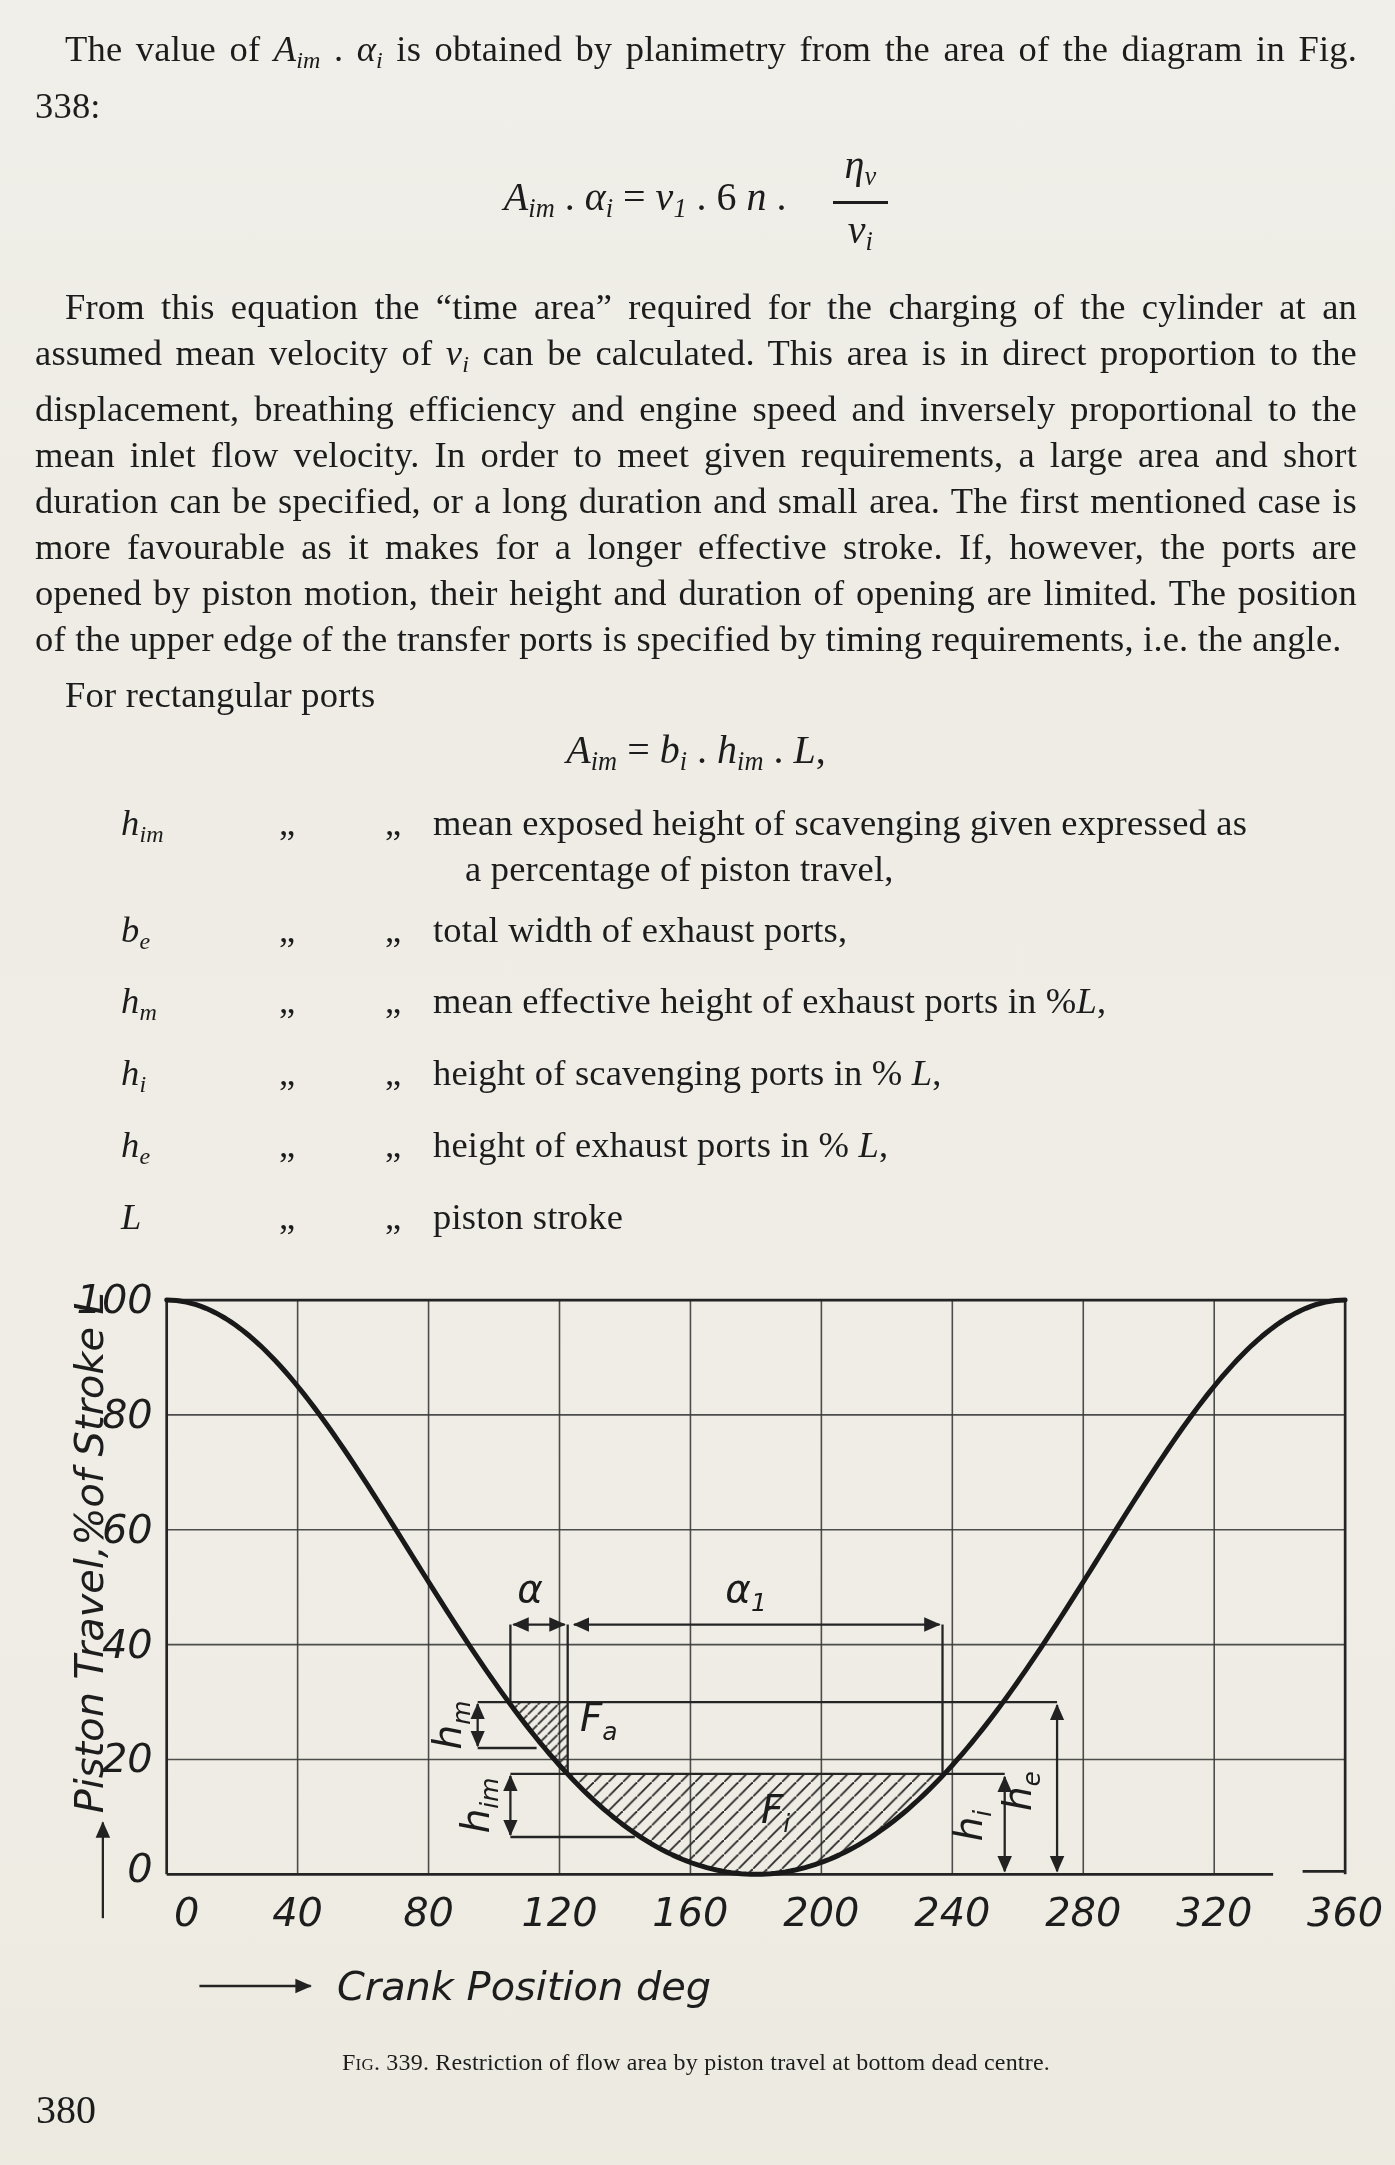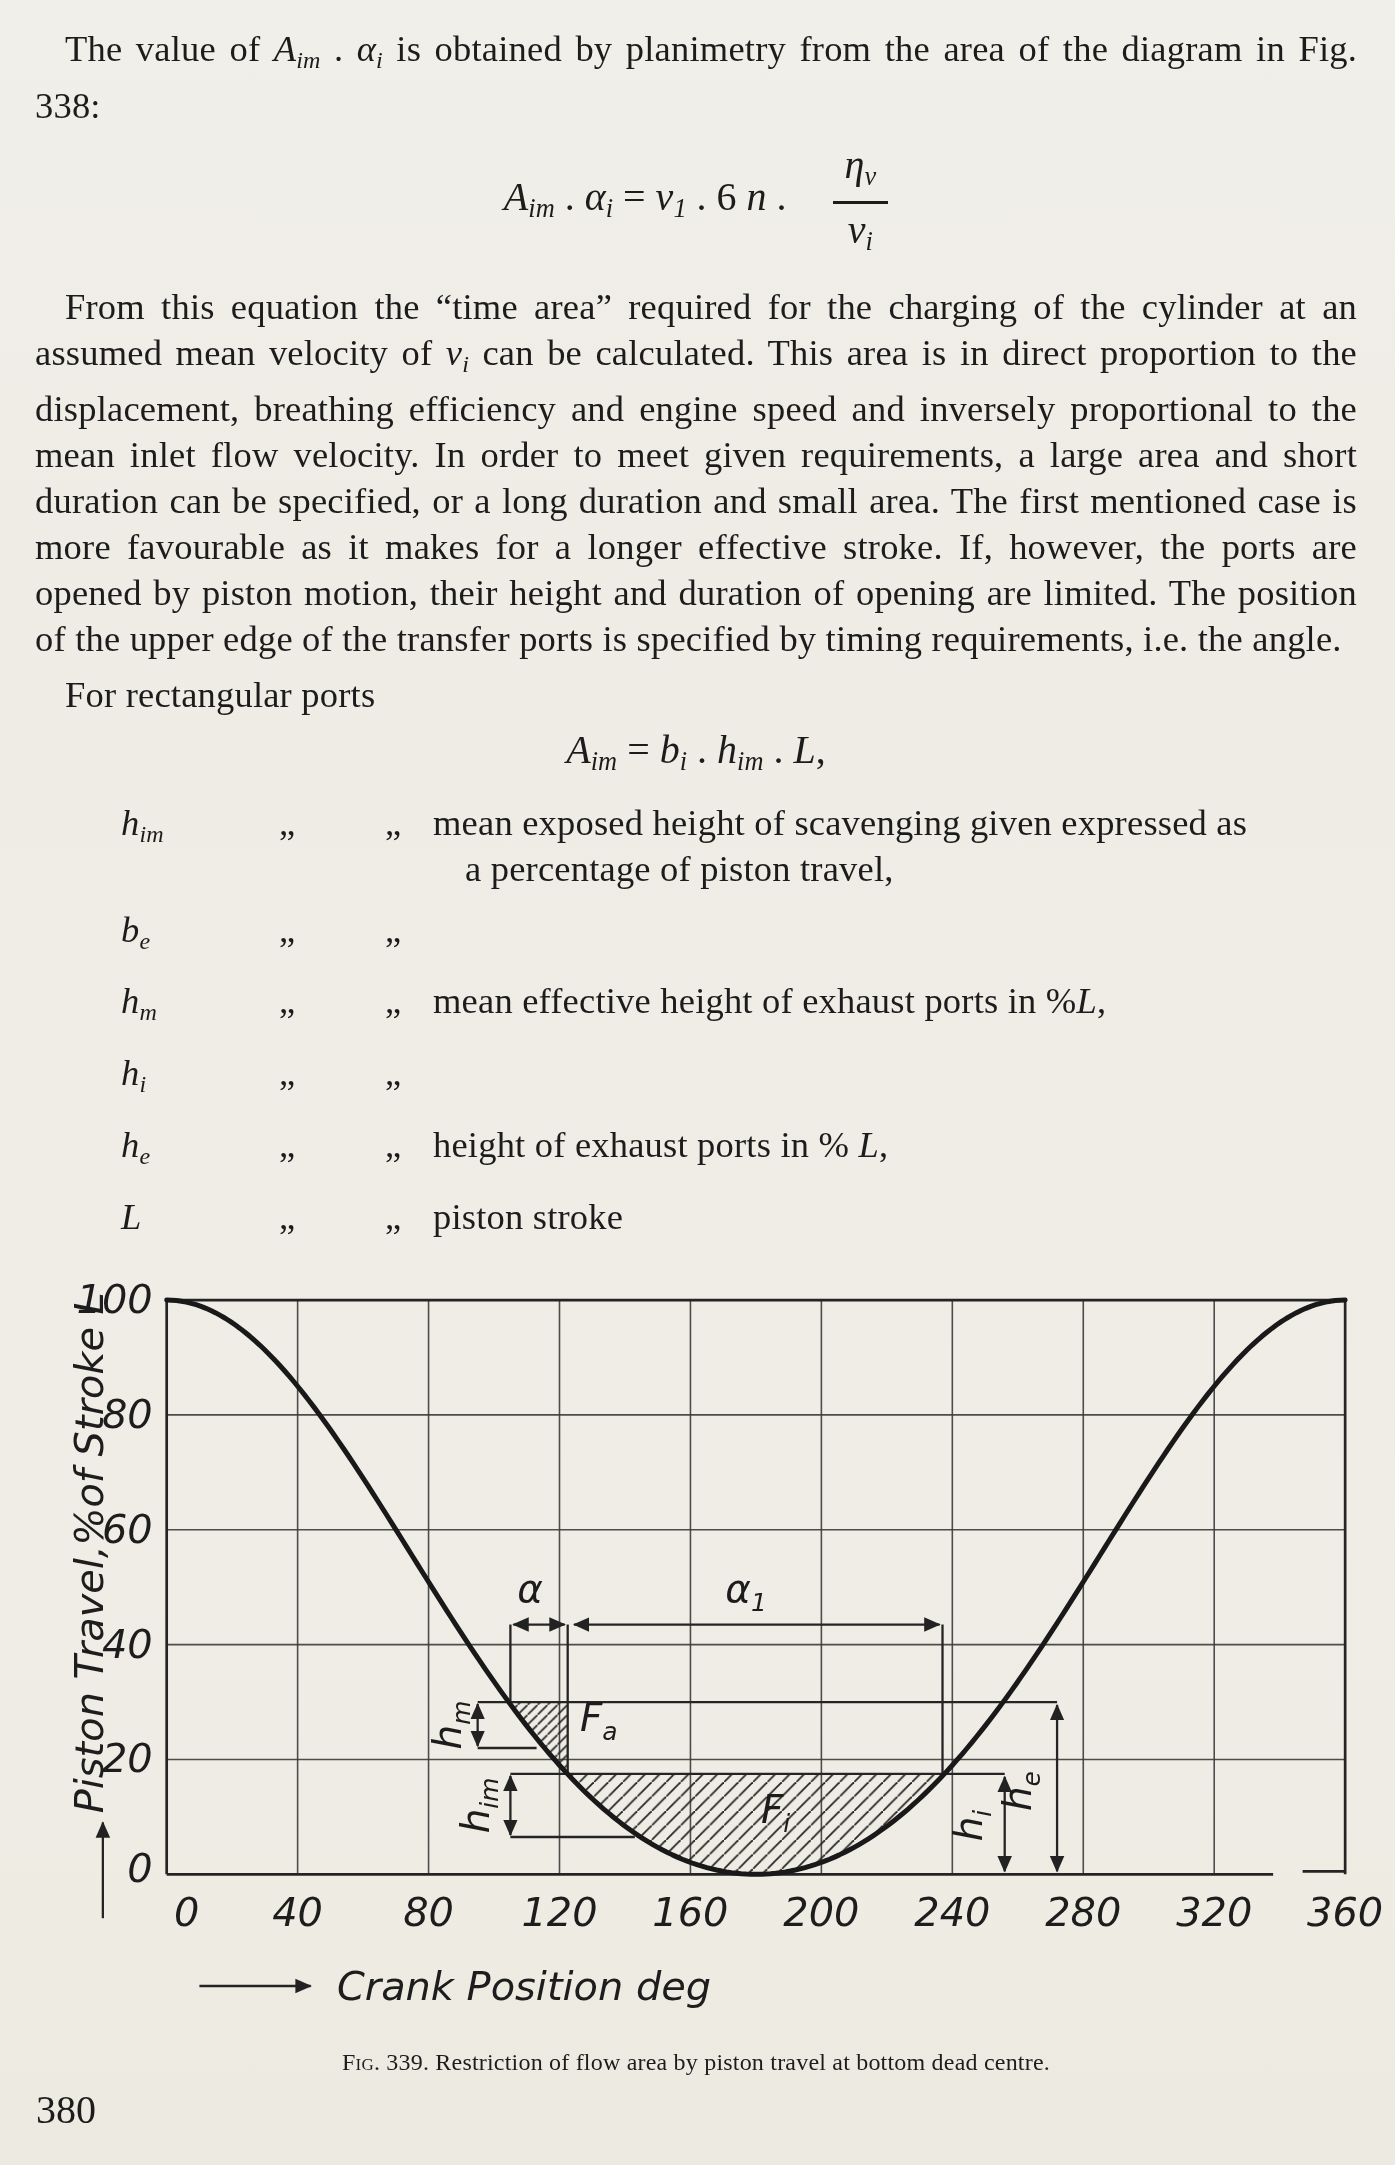--- a/index.html
+++ b/index.html
@@ -83,35 +83,41 @@
         <div class="dt">
           <div class="line"><span class="sg-t">mean exposed height of scavenging given expressed as</span></div>
           <div class="line"><span class="sg-t">a percentage of piston travel,</span></div>
         </div>
       </div>
       <div class="def-row">
         <span></span>
         <span><span class="sg-i">b</span><span class="sg-s">e</span></span>
         <span>„</span>
         <span>„</span>
+        <div class="dt">
+          <div class="line"><span class="sg-t">total width of exhaust ports,</span></div>
+        </div>
       </div>
       <div class="def-row">
         <span></span>
         <span><span class="sg-i">h</span><span class="sg-s">m</span></span>
         <span>„</span>
         <span>„</span>
         <div class="dt">
           <div class="line"><span class="sg-t">mean effective height of exhaust ports in %</span><span class="sg-i">L</span><span class="sg-t">,</span></div>
         </div>
       </div>
       <div class="def-row">
         <span></span>
         <span><span class="sg-i">h</span><span class="sg-s">i</span></span>
         <span>„</span>
         <span>„</span>
+        <div class="dt">
+          <div class="line"><span class="sg-t">height of scavenging ports in % </span><span class="sg-i">L</span><span class="sg-t">,</span></div>
+        </div>
       </div>
       <div class="def-row">
         <span></span>
         <span><span class="sg-i">h</span><span class="sg-s">e</span></span>
         <span>„</span>
         <span>„</span>
         <div class="dt">
           <div class="line"><span class="sg-t">height of exhaust ports in % </span><span class="sg-i">L</span><span class="sg-t">,</span></div>
         </div>
       </div>

